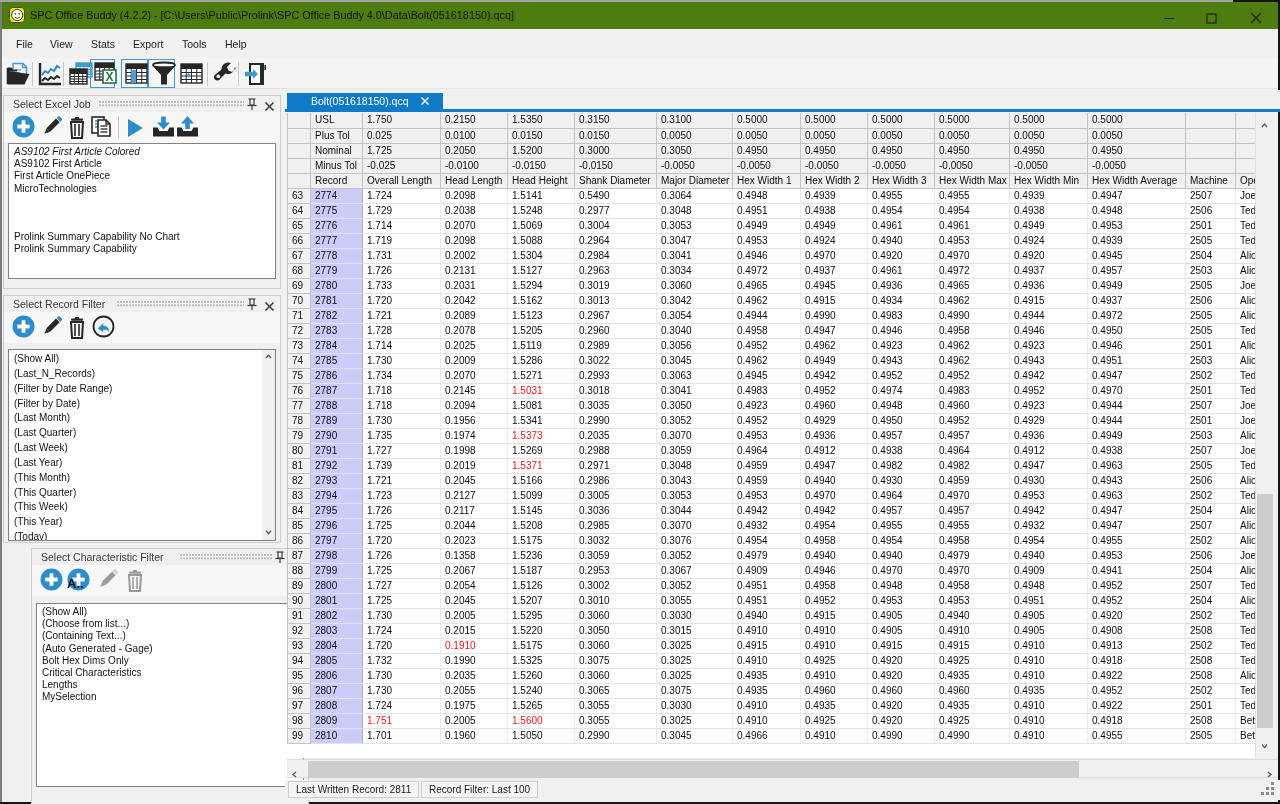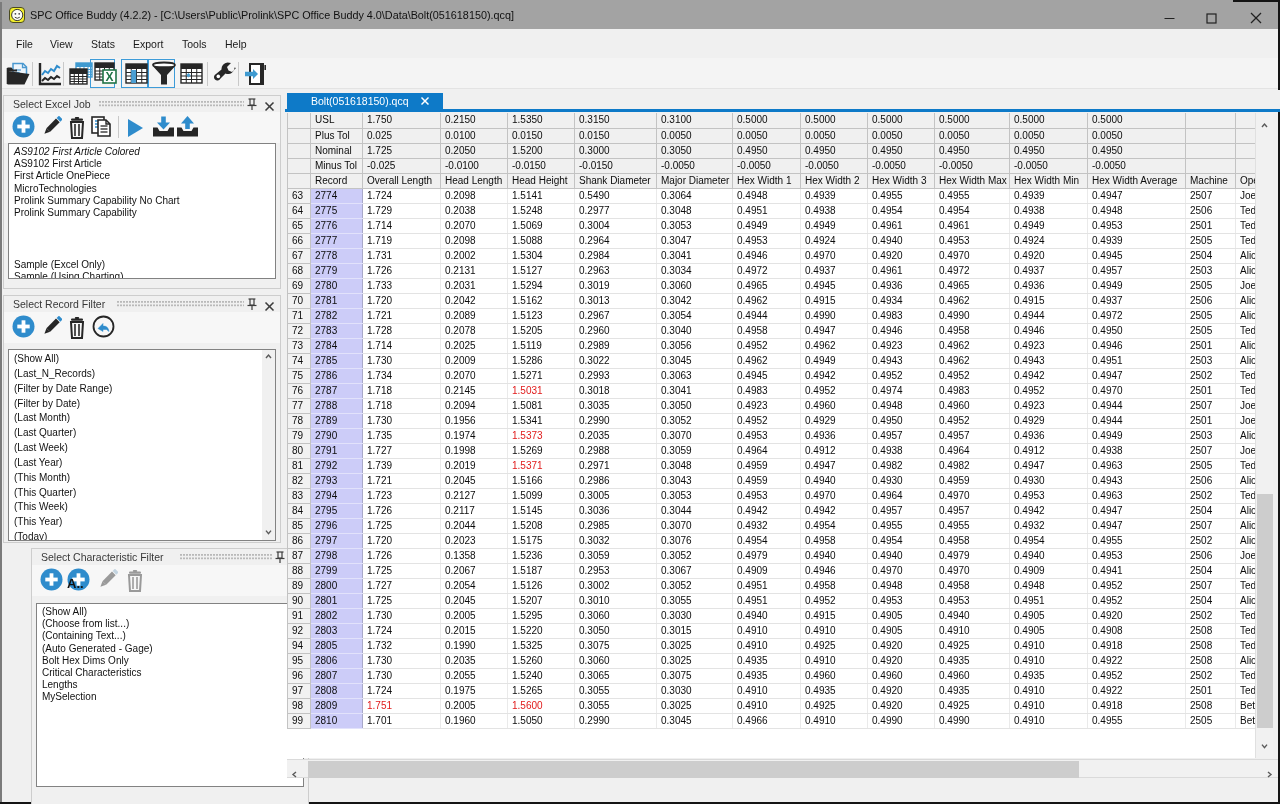--- a/index.html
+++ b/index.html
@@ -2,21 +2,21 @@
 <html><head><meta charset="utf-8"><title>SPC Office Buddy</title>
 <style>*{margin:0;padding:0;box-sizing:border-box;}
 html,body{width:1280px;height:804px;overflow:hidden;background:#1b1b1b;}
 body{font-family:"Liberation Sans",sans-serif;-webkit-font-smoothing:antialiased;}
 #win{position:absolute;left:0;top:0;width:1280px;height:804px;background:#f0f0f0;}
 #borderL{position:absolute;left:0;top:0;width:2px;height:802px;background:#7b7b7b;}
 #borderT{position:absolute;left:0;top:0;width:1233px;height:2px;background:#a3a3a3;}
 #borderT2{position:absolute;left:1233px;top:0;width:47px;height:2px;background:#141414;}
 #borderR{position:absolute;left:1278px;top:0;width:2px;height:804px;background:#141414;}
 #borderB{position:absolute;left:0;top:802px;width:1280px;height:2px;background:#141414;}
-#titlebar{position:absolute;left:2px;top:2px;width:1276px;height:27px;background:#a3a3a3;}
+#titlebar{position:absolute;left:2px;top:2px;width:1276px;height:27px;background:#4d7c0f;}
 #appicon{position:absolute;left:7px;top:5px;}
 #apptitle{position:absolute;left:28px;top:7px;font-size:10.8px;color:#111;white-space:pre;}
 .winbtn{position:absolute;top:8px;width:12px;height:12px;}
 #menubar{position:absolute;left:2px;top:29px;width:1276px;height:29px;background:#f0f0f0;}
 #menubar span{position:absolute;top:9px;font-size:10.5px;color:#1a1a1a;}
 #toolbar{position:absolute;left:2px;top:58px;width:1276px;height:31px;background:#f4f4f4;border-bottom:1px solid #e3e3e3;}
 .ti{position:absolute;top:3px;}
 .tsep{position:absolute;top:4px;width:1px;height:24px;background:#c9c9c9;}
 .tbox{position:absolute;top:1px;height:29px;border:1px solid #3d9bd8;}
 
@@ -248,21 +248,21 @@
             <path d="M11.5 14 L11.5 6" stroke="#2f8ccc" stroke-width="4.6"></path>
             <path d="M5 8.5 L18 8.5 L11.5 1 Z" fill="#2f8ccc"></path>
             <path d="M1 12.5 L1 21.5 L22 21.5 L22 12.5 L17.5 12.5 L15.5 16 L7.5 16 L5.5 12.5 Z" fill="#262626"></path>
           </svg></span>
     </div>
     <div class="plist" style="top:47px;height:136px;font-size:10px;">
       <div style="height:12.2px;line-height:12.2px;font-style:italic;">AS9102 First Article Colored</div>
         <div style="height:12.2px;line-height:12.2px;">AS9102 First Article</div>
         <div style="height:12.2px;line-height:12.2px;">First Article OnePiece</div>
         <div style="height:12.2px;line-height:12.2px;">MicroTechnologies</div>
-        <div style="height:12.2px;line-height:12.2px;">Prolink Summary Capability No Chart</div>
+        <div style="height:12.2px;line-height:12.2px;margin-top:36px;">Prolink Summary Capability No Chart</div>
         <div style="height:12.2px;line-height:12.2px;">Prolink Summary Capability</div>
         <div style="height:12.2px;line-height:12.2px;margin-top:40px;">Sample (Excel Only)</div>
         <div style="height:12.2px;line-height:12.2px;">Sample (Using Charting)</div>
         <div style="height:12.2px;line-height:12.2px;">StandardSPCReport Without Charts</div>
         <div style="height:12.2px;line-height:12.2px;">StandardSPCReport</div>
     </div>
   </div>
 
   <div class="panel" style="left:3px;top:295px;height:248px;">
     <div class="pcap">
@@ -1006,20 +1006,37 @@
             <td class="dc">0.4910</td>
             <td class="dc">0.4910</td>
             <td class="dc">0.4905</td>
             <td class="dc">0.4910</td>
             <td class="dc">0.4905</td>
             <td class="dc">0.4908</td>
             <td class="dc">2508</td>
             <td class="dc op">Ted</td>
           </tr>
 <tr>
+            <td class="rn">93</td>
+            <td class="rc">2804</td>
+            <td class="dc">1.720</td>
+            <td class="dc red">0.1910</td>
+            <td class="dc">1.5175</td>
+            <td class="dc">0.3060</td>
+            <td class="dc">0.3025</td>
+            <td class="dc">0.4915</td>
+            <td class="dc">0.4910</td>
+            <td class="dc">0.4915</td>
+            <td class="dc">0.4915</td>
+            <td class="dc">0.4910</td>
+            <td class="dc">0.4913</td>
+            <td class="dc">2502</td>
+            <td class="dc op">Ted</td>
+          </tr>
+<tr>
             <td class="rn">94</td>
             <td class="rc">2805</td>
             <td class="dc">1.732</td>
             <td class="dc">0.1990</td>
             <td class="dc">1.5325</td>
             <td class="dc">0.3075</td>
             <td class="dc">0.3025</td>
             <td class="dc">0.4910</td>
             <td class="dc">0.4925</td>
             <td class="dc">0.4920</td>
@@ -1131,13 +1148,27 @@
   <div id="hsb">
     <div class="sba" style="left:3px;top:5px"><svg width="9" height="9" viewBox="0 0 9 9" style="">
           <path d="M6 2 L3 4.5 L6 7" fill="none" stroke="#5a5a5a" stroke-width="1.4"></path>
         </svg></div>
     <div id="hthumb"></div>
     <div class="sba" style="right:4px;top:5px"><svg width="9" height="9" viewBox="0 0 9 9" style="">
           <path d="M3 2 L6 4.5 L3 7" fill="none" stroke="#5a5a5a" stroke-width="1.4"></path>
         </svg></div>
   </div>
 
+  <div id="statusbar">
+    <span class="seg" style="left:3px">Last Written Record: 2811</span>
+    <span class="seg" style="left:136px">Record Filter: Last 100</span>
+    <svg id="grip" width="14" height="14">
+      <g fill="#8a8a8a">
+          <rect x="10" y="0" width="3" height="3"></rect>
+          <rect x="5" y="5" width="3" height="3"></rect>
+          <rect x="10" y="5" width="3" height="3"></rect>
+          <rect x="0" y="10" width="3" height="3"></rect>
+          <rect x="5" y="10" width="3" height="3"></rect>
+          <rect x="10" y="10" width="3" height="3"></rect>
+        </g>
+    </svg>
+  </div>
 </div>
 
 </body></html>

